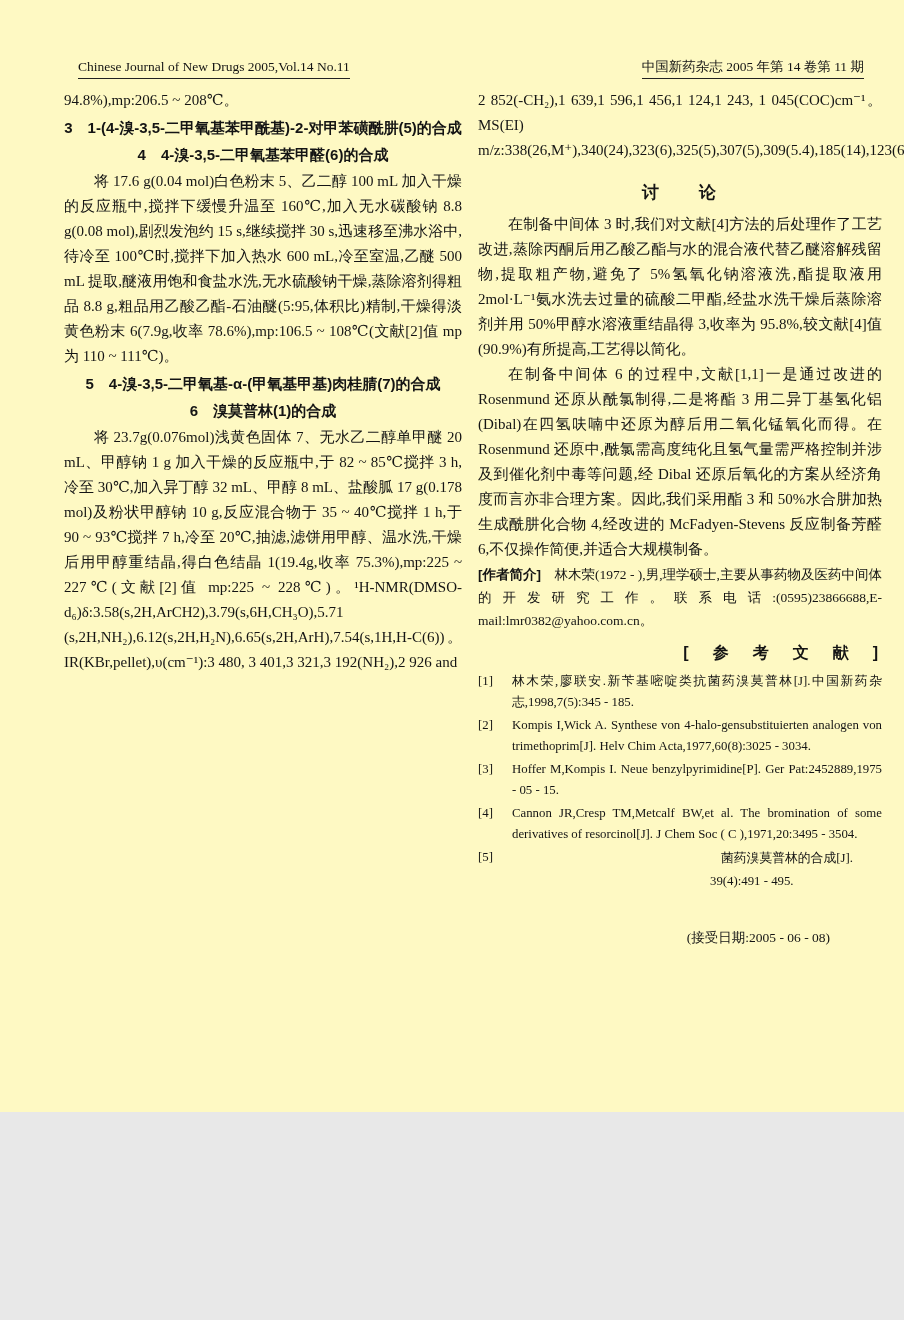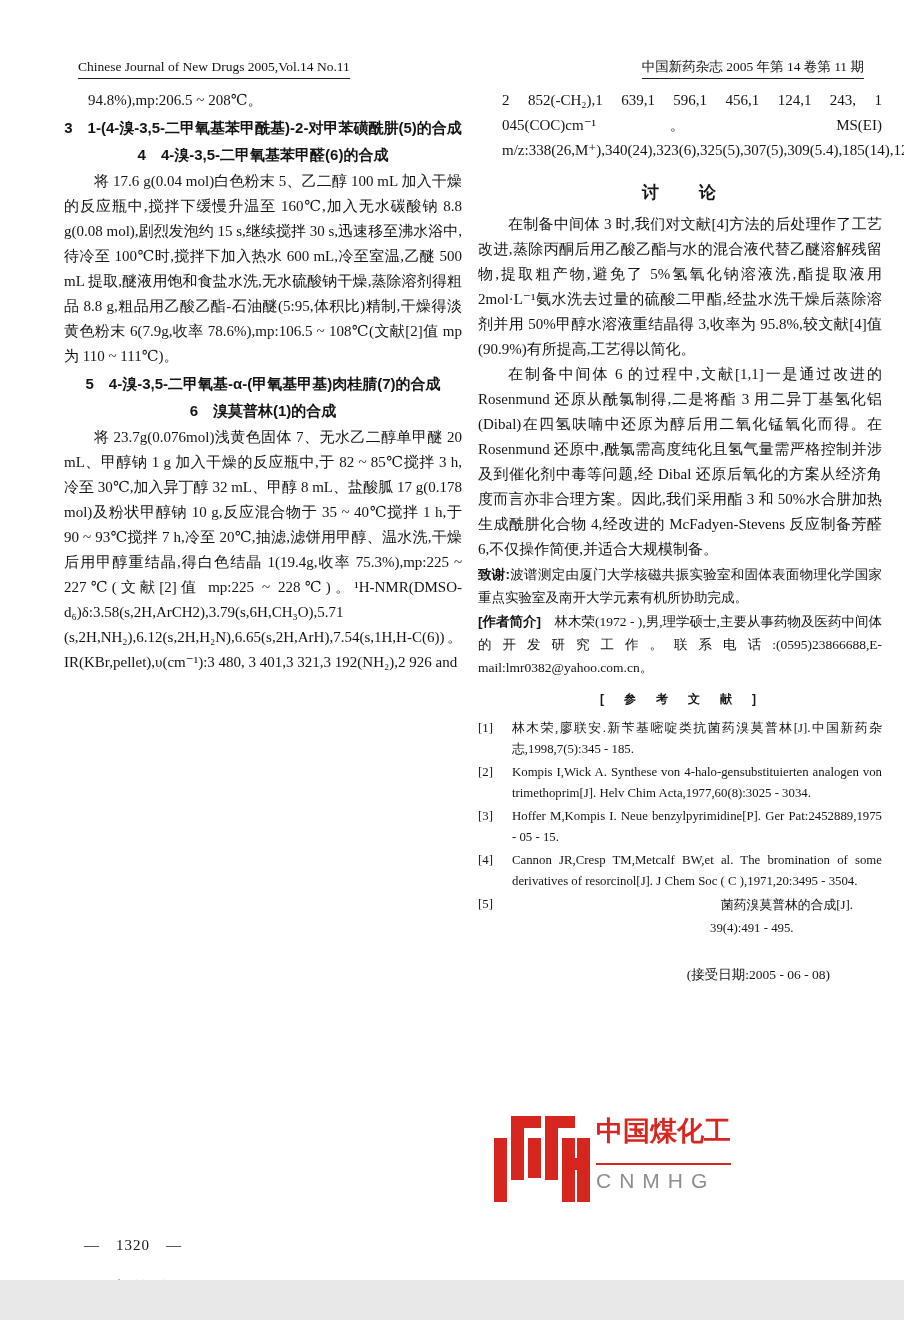--- a/index.html
+++ b/index.html
@@ -1,66 +1,66 @@
 <!DOCTYPE html>
 <html><head>
 <meta charset="utf-8">
 <style>
   html,body{margin:0;padding:0;background:#e8e8e8;}
   .page{
     position:relative;
-    width:904px;height:1280px;
+    width:904px;height:1112px;
     margin:0 auto;
-    background:#ffffff;
+    background:#fef9c3;
     font-family:"Liberation Serif","DejaVu Serif",serif;
     color:#141414;
     overflow:hidden;
   }
   
   .runhead{position:absolute;top:58px;font-size:13.5px;line-height:18px;}
   .runhead span{display:inline-block;border-bottom:1px solid #222;padding-bottom:2px;}
   .runhead.left{left:78px;}
   .runhead.right{right:40px;}
   
   .col{
     position:absolute;top:88px;width:398px;
     font-size:15px;line-height:25px;
     text-align:justify;
   }
   .col.left{left:64px;}
   .col.right{left:478px;width:404px;}
   .para{margin:0;text-indent:2em;}
-  .para.noindent{text-indent:0;margin-left:24px;}
+  .para.noindent{text-indent:0;}
   .sec-heading{
     margin:2px 0;
     font-family:"Liberation Sans","DejaVu Sans",sans-serif;
     font-weight:bold;font-size:15px;line-height:25px;
     text-align:center;text-indent:0;
   }
   .discuss-heading{
     margin:17px 0 7px 0;text-align:center;text-indent:0;
     font-family:"Liberation Sans","DejaVu Sans",sans-serif;
     font-weight:bold;font-size:17px;letter-spacing:2px;
   }
   .smallblock{font-size:13.5px;line-height:23px;margin:1px 0;text-indent:0;}
   .smallblock .lbl{font-weight:bold;font-family:"Liberation Sans","DejaVu Sans",sans-serif;}
   .ref-heading{
-    margin:8px 0 6px 0;text-align:center;text-indent:0;
+    margin:8px 0 6px 0;text-align:right;text-indent:0;
     font-family:"Liberation Sans","DejaVu Sans",sans-serif;
-    font-weight:bold;font-size:12px;letter-spacing:4px;
+    font-weight:bold;font-size:16px;letter-spacing:4px;
   }
   .ref-list{font-size:12.8px;line-height:21px;}
   .ref-item{display:flex;margin:0 0 2px 0;text-align:justify;}
   .ref-item .ref-label{flex:0 0 34px;}
   .ref-item .ref-text{flex:1;}
   .ref5-row{position:relative;height:46px;}
   .ref5-row .ref-label{position:absolute;left:0;top:0;}
   .ref5-frag1{position:absolute;left:243px;top:1px;white-space:nowrap;}
   .ref5-frag2{position:absolute;left:232px;top:24px;white-space:nowrap;}
-  .accept-date{margin-top:22px;text-align:right;padding-right:52px;font-size:13.5px;}
+  .accept-date{margin-top:32px;text-align:right;padding-right:52px;font-size:13.5px;}
   
   .watermark{position:absolute;left:494px;top:1114px;display:flex;align-items:flex-start;}
   .wm-mark{flex:0 0 auto;}
   .wm-text{margin-left:6px;margin-top:2px;}
   .wm-cn{
     font-size:27px;line-height:30px;color:#d6261f;
     font-family:"Liberation Sans","DejaVu Sans",sans-serif;
     border-bottom:2px solid #d6261f;padding-bottom:17px;white-space:nowrap;font-weight:bold;
   }
   .wm-en{
@@ -98,21 +98,20 @@
     <p class="para">将 23.7g(0.076mol)浅黄色固体 7、无水乙二醇单甲醚 20 mL、甲醇钠 1 g 加入干燥的反应瓶中,于 82 ~ 85℃搅拌 3 h,冷至 30℃,加入异丁醇 32 mL、甲醇 8 mL、盐酸胍 17 g(0.178 mol)及粉状甲醇钠 10 g,反应混合物于 35 ~ 40℃搅拌 1 h,于 90 ~ 93℃搅拌 7 h,冷至 20℃,抽滤,滤饼用甲醇、温水洗,干燥后用甲醇重结晶,得白色结晶 1(19.4g,收率 75.3%),mp:225 ~ 227℃(文献[2]值 mp:225 ~ 228℃)。¹H-NMR(DMSO-d₆)δ:3.58(s,2H,ArCH2),3.79(s,6H,CH₃O),5.71 (s,2H,NH₂),6.12(s,2H,H₂N),6.65(s,2H,ArH),7.54(s,1H,H-C(6))。IR(KBr,pellet),υ(cm⁻¹):3 480, 3 401,3 321,3 192(NH₂),2 926 and</p>
   </div>
 
   <div class="col right">
     <p class="para noindent">2 852(-CH₂),1 639,1 596,1 456,1 124,1 243, 1 045(COC)cm⁻¹。 MS(EI) m/z:338(26,M⁺),340(24),323(6),325(5),307(5),309(5.4),185(14),123(67),81(52),43(100)。</p>
 
     <p class="discuss-heading">讨　　论</p>
     <p class="para">在制备中间体 3 时,我们对文献[4]方法的后处理作了工艺改进,蒸除丙酮后用乙酸乙酯与水的混合液代替乙醚溶解残留物,提取粗产物,避免了 5%氢氧化钠溶液洗,酯提取液用 2mol·L⁻¹氨水洗去过量的硫酸二甲酯,经盐水洗干燥后蒸除溶剂并用 50%甲醇水溶液重结晶得 3,收率为 95.8%,较文献[4]值(90.9%)有所提高,工艺得以简化。</p>
     <p class="para">在制备中间体 6 的过程中,文献[1,1]一是通过改进的 Rosenmund 还原从酰氯制得,二是将酯 3 用二异丁基氢化铝(Dibal)在四氢呋喃中还原为醇后用二氧化锰氧化而得。在 Rosenmund 还原中,酰氯需高度纯化且氢气量需严格控制并涉及到催化剂中毒等问题,经 Dibal 还原后氧化的方案从经济角度而言亦非合理方案。因此,我们采用酯 3 和 50%水合肼加热生成酰肼化合物 4,经改进的 McFadyen-Stevens 反应制备芳醛 6,不仅操作简便,并适合大规模制备。</p>
 
-    <p class="smallblock"><span class="lbl">致谢:</span><span>波谱测定由厦门大学核磁共振实验室和固体表面物理化学国家重点实验室及南开大学元素有机所协助完成。</span></p>
 
     <p class="smallblock"><span class="lbl">[作者简介]</span><span>　林木荣(1972 - ),男,理学硕士,主要从事药物及医药中间体的开发研究工作。联系电话:(0595)23866688,E-mail:lmr0382@yahoo.com.cn。</span></p>
 
     <p class="ref-heading">[　参　考　文　献　]</p>
 
     <div class="ref-list">
       <div class="ref-item">
         <span class="ref-label">[1]</span>
         <span class="ref-text">林木荣,廖联安.新苄基嘧啶类抗菌药溴莫普林[J].中国新药杂志,1998,7(5):345 - 185.</span>
       </div>

